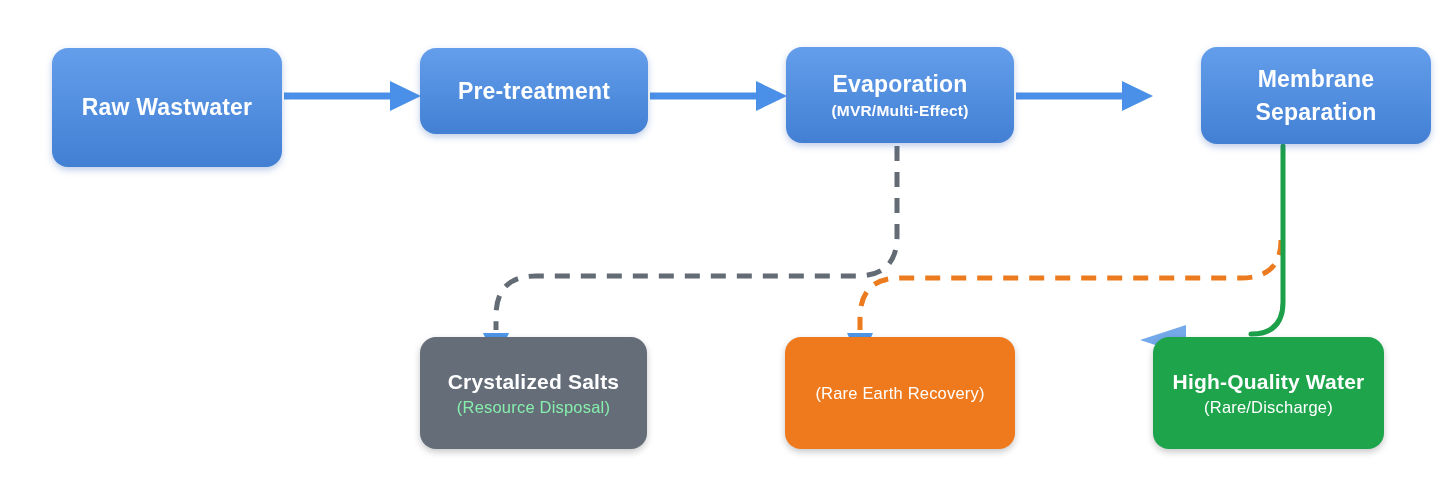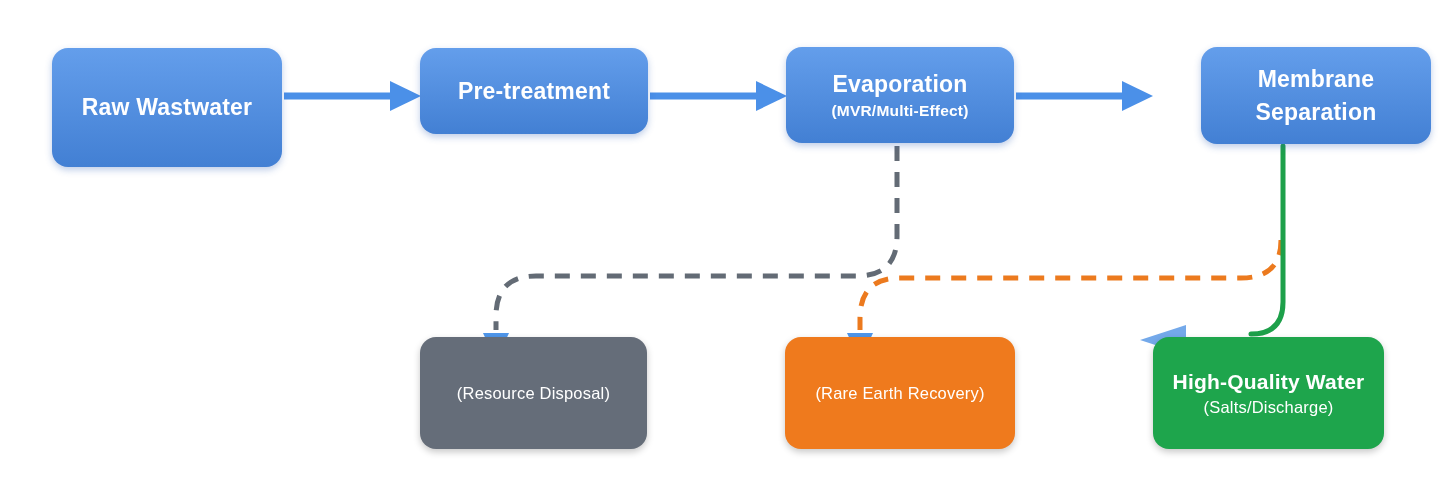--- a/index.html
+++ b/index.html
@@ -107,25 +107,26 @@
   <div class="node stage" id="node-evap" style="background-color: rgb(74, 142, 232);">
     <div class="title" style="color: rgb(255, 255, 255);">Evaporation</div>
     <div class="subtitle" style="color: rgb(255, 255, 255);">(MVR/Multi-Effect)</div>
   </div>
 
   <div class="node stage" id="node-membrane" style="background-color: rgb(74, 142, 232);">
     <div class="title" style="color: rgb(255, 255, 255);">Membrane Separation</div>
   </div>
 
   <div class="node output" id="node-salts" style="background-color: rgb(101, 109, 121);">
-    <div class="subtitle" style="color: #ffffff;">(Resource Disposal)</div>
+    <div class="title" style="color: rgb(255, 255, 255);">Crystalized Salts</div>
+    <div class="subtitle" style="color: #86efac;">(Resource Disposal)</div>
   </div>
 
   <div class="node output" id="node-concentrate" style="background-color: rgb(239, 122, 29);">
     <div class="subtitle" style="color: rgb(255, 255, 255);">(Rare Earth Recovery)</div>
   </div>
 
   <div class="node output" id="node-water" style="background-color: rgb(30, 165, 76);">
     <div class="title" style="color: rgb(255, 255, 255);">High-Quality Water</div>
-    <div class="subtitle" style="color: rgb(255, 255, 255);">(Salts/Discharge)</div>
+    <div class="subtitle" style="color: rgb(255, 255, 255);">(Rare/Discharge)</div>
   </div>
 
 </div>
 
 </body></html>

